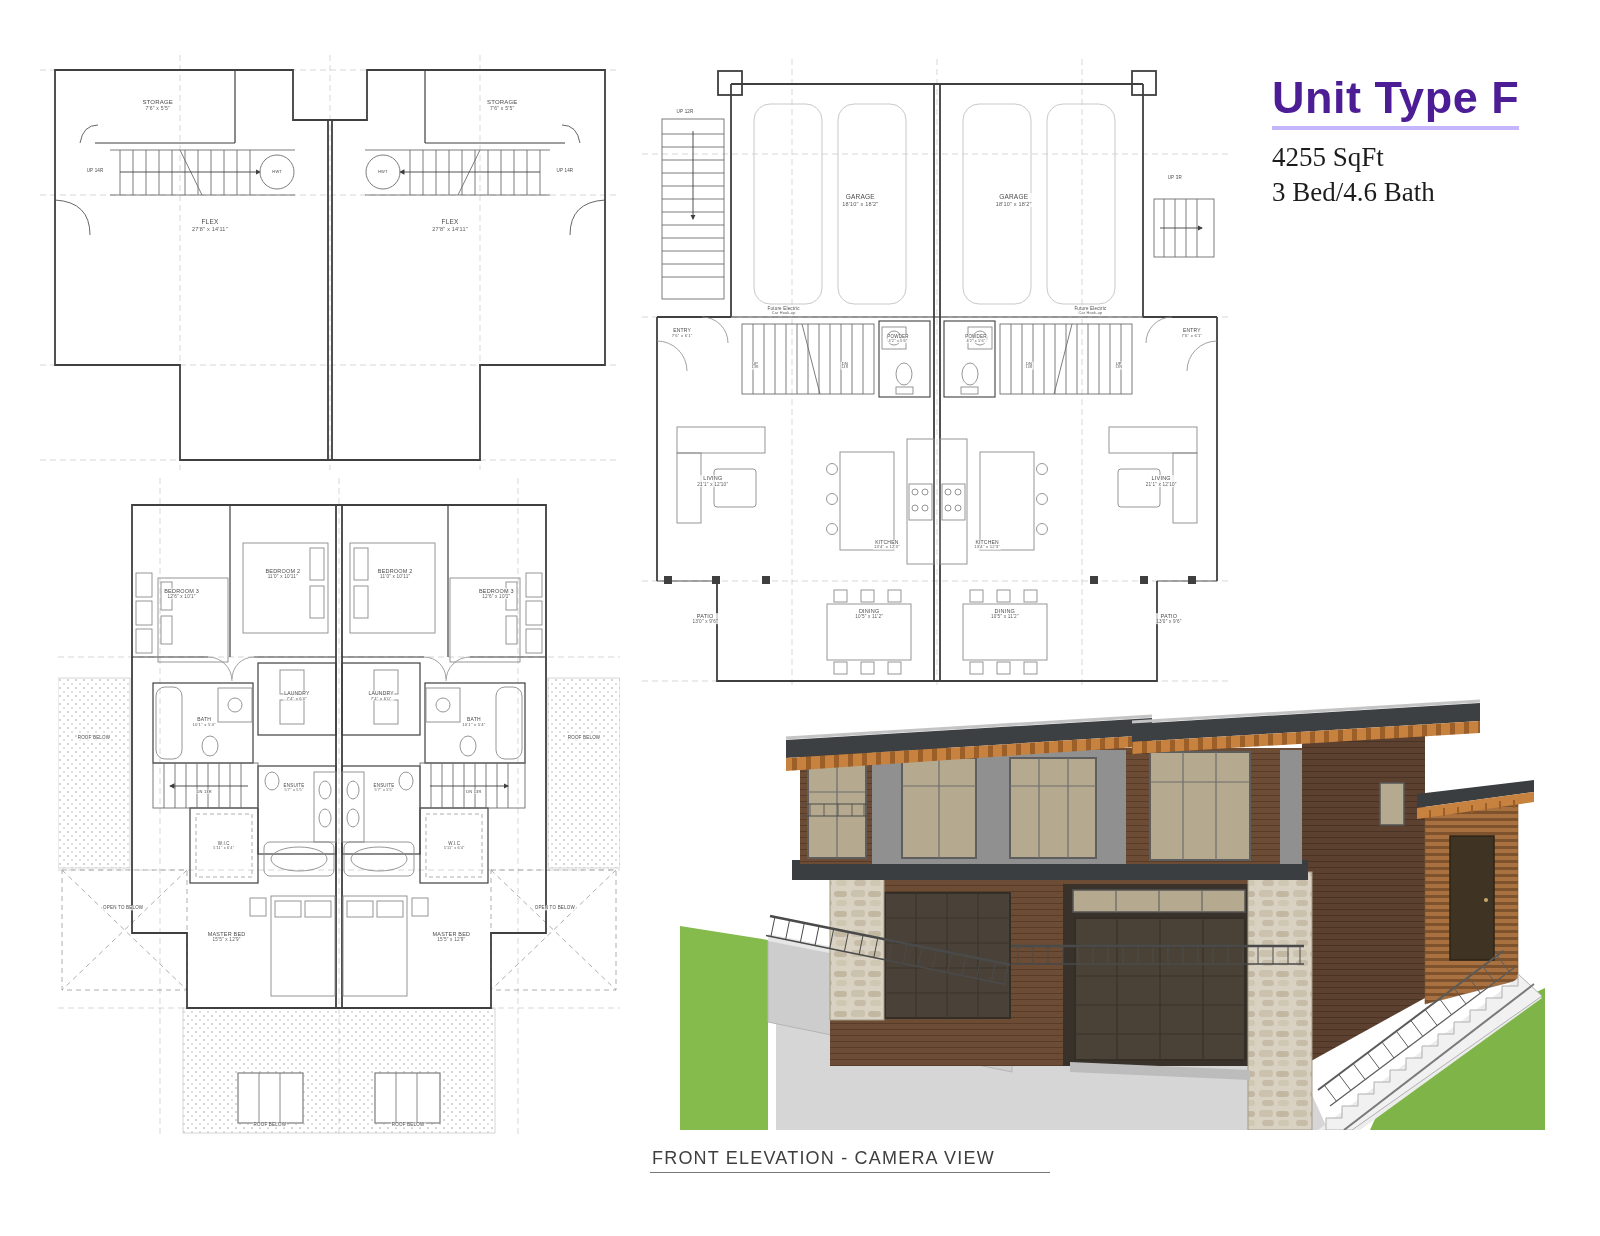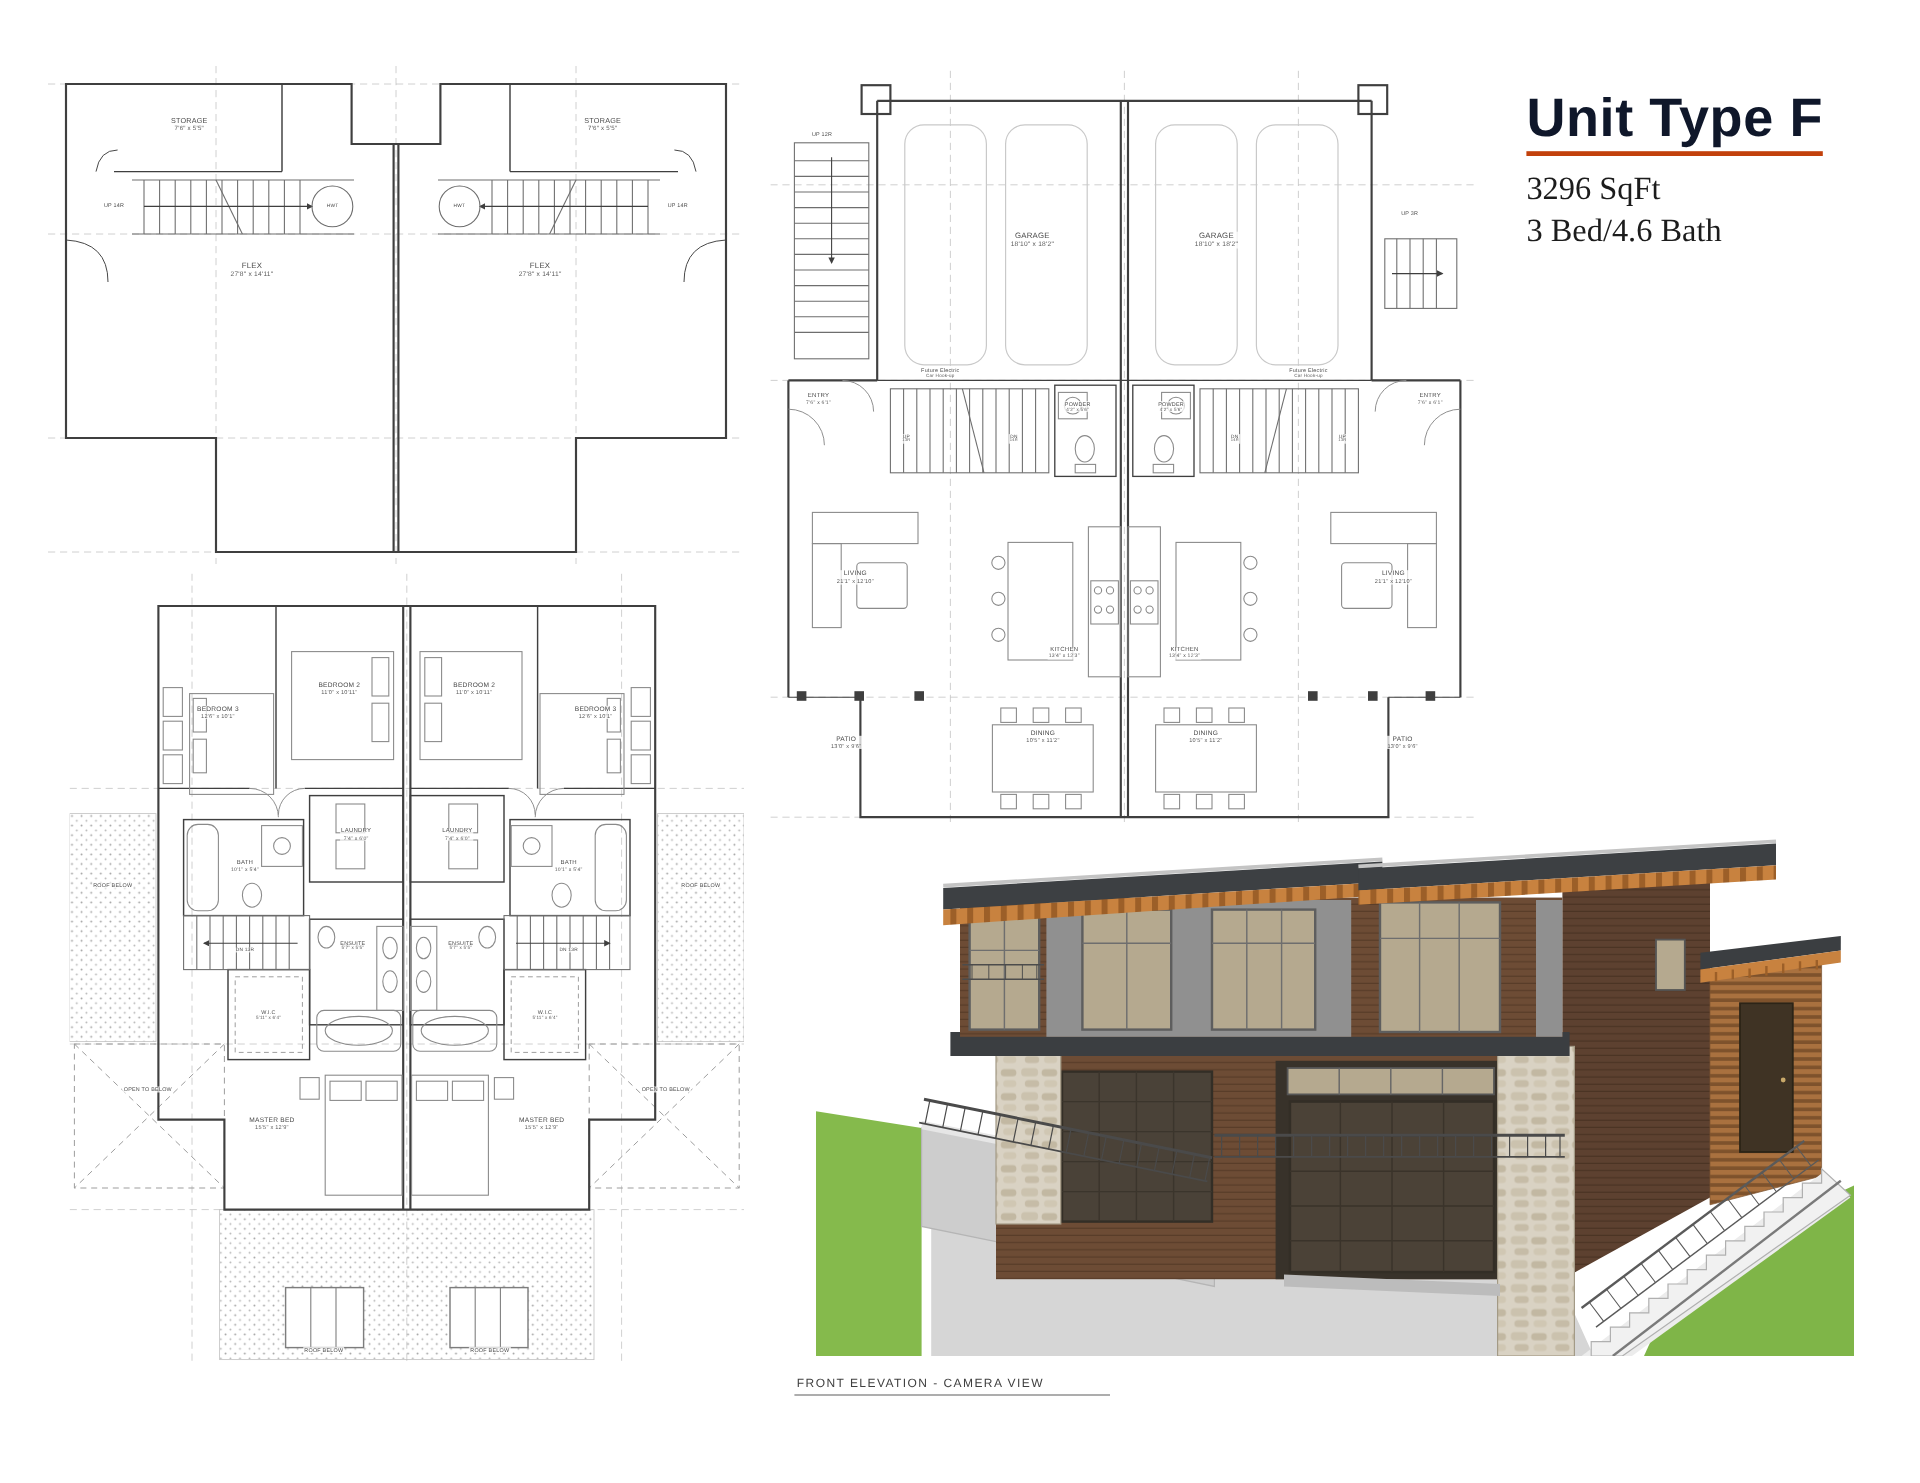--- a/index.html
+++ b/index.html
@@ -5,29 +5,29 @@
   html,body{margin:0;padding:0;background:#ffffff;}
   .sheet{position:relative;width:1600px;height:1236px;background:#fff;overflow:hidden;
          font-family:"Liberation Sans",sans-serif;}
   .plan{position:absolute;}
   .plan svg{position:absolute;left:0;top:0;width:100%;height:100%;}
   .room-label{position:absolute;transform:translate(-50%,-50%);text-align:center;
     color:#4a4a4a;line-height:1.15;white-space:nowrap;letter-spacing:.2px;
     background:rgba(255,255,255,.75);padding:0 1px;}
   .room-label .dims{font-size:.85em;color:#5a5a5a;}
   .title-block{position:absolute;left:1272px;top:72px;width:300px;}
-  .title-block h1{margin:0 0 10px 0;font-size:45px;font-weight:600;color:#0f172a;
-    display:inline-block;border-bottom:4px solid #c2410c;padding-bottom:2px;
+  .title-block h1{margin:0 0 10px 0;font-size:45px;font-weight:600;color:#4c1d95;
+    display:inline-block;border-bottom:4px solid #c4b5fd;padding-bottom:2px;
     font-family:"Liberation Sans",sans-serif;letter-spacing:.5px;}
   .title-block .spec{font-family:"Liberation Serif",serif;font-size:27px;color:#1c1c1c;
     line-height:1.3;}
   .render{position:absolute;left:680px;top:688px;width:865px;height:442px;}
   .render svg{width:100%;height:100%;}
-  .caption{position:absolute;left:650px;top:1148px;font-size:10px;color:#3f3f3f;
-    letter-spacing:1.2px;border-bottom:1.5px solid #777;padding:0 55px 3px 2px;margin-left:12px;}
+  .caption{position:absolute;left:650px;top:1148px;font-size:18px;color:#3f3f3f;
+    letter-spacing:1.2px;border-bottom:1.5px solid #777;padding:0 55px 3px 2px;}
 </style>
 </head>
 <body>
 
 <div class="sheet">
 
   <div class="plan" style="left:40px;top:55px;width:580px;height:415px;">
     <svg viewBox="0 0 580 415">
       <defs>
         <marker id="mA" markerWidth="7" markerHeight="7" refX="5" refY="3" orient="auto">
@@ -517,21 +517,21 @@
       <div class="room-label" style="left: 37.7%; top: 98%; font-size: 4.5px;">
         <div>ROOF BELOW</div>
       </div>
       <div class="room-label" style="left: 62.3%; top: 98%; font-size: 4.5px;">
         <div>ROOF BELOW</div>
       </div>
     </div>
 
   <div class="title-block">
     <h1>Unit Type F</h1>
-    <div class="spec">3296 SqFt</div>
+    <div class="spec">4255 SqFt</div>
     <div class="spec">3 Bed/4.6 Bath</div>
   </div>
 
   <div class="render">
     <svg viewBox="0 0 865 442">
       <defs>
         <pattern id="brickP" width="10" height="6" patternUnits="userSpaceOnUse">
           <rect width="10" height="6" fill="#6d4c35"></rect>
             <rect y="5" width="10" height="1" fill="#583c28"></rect>
         </pattern>

